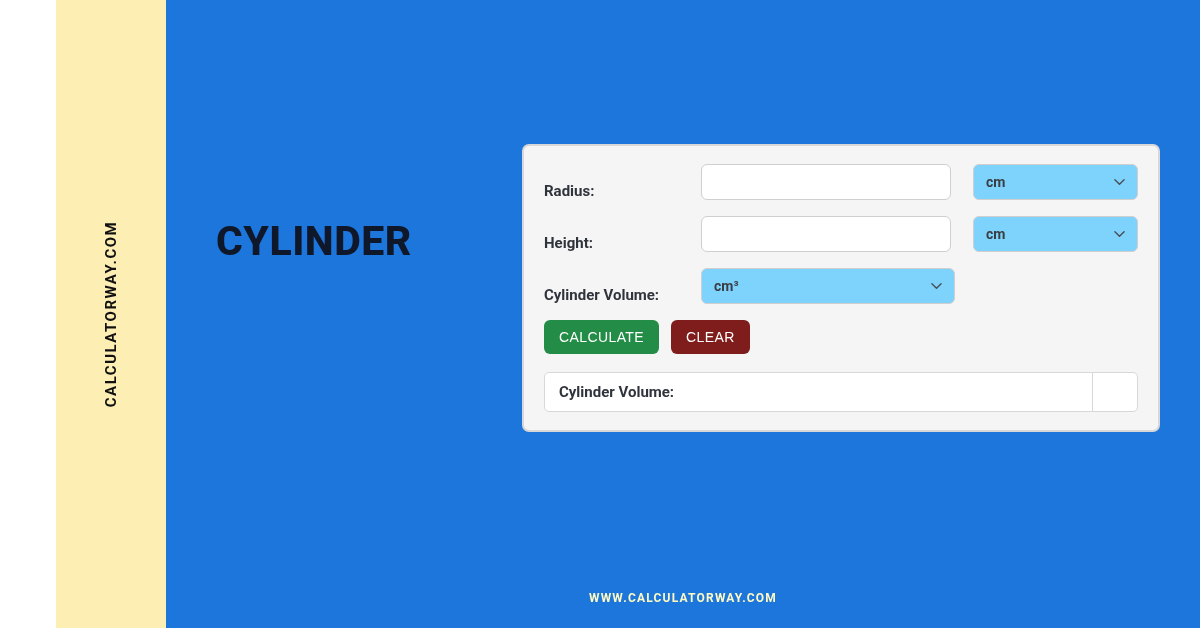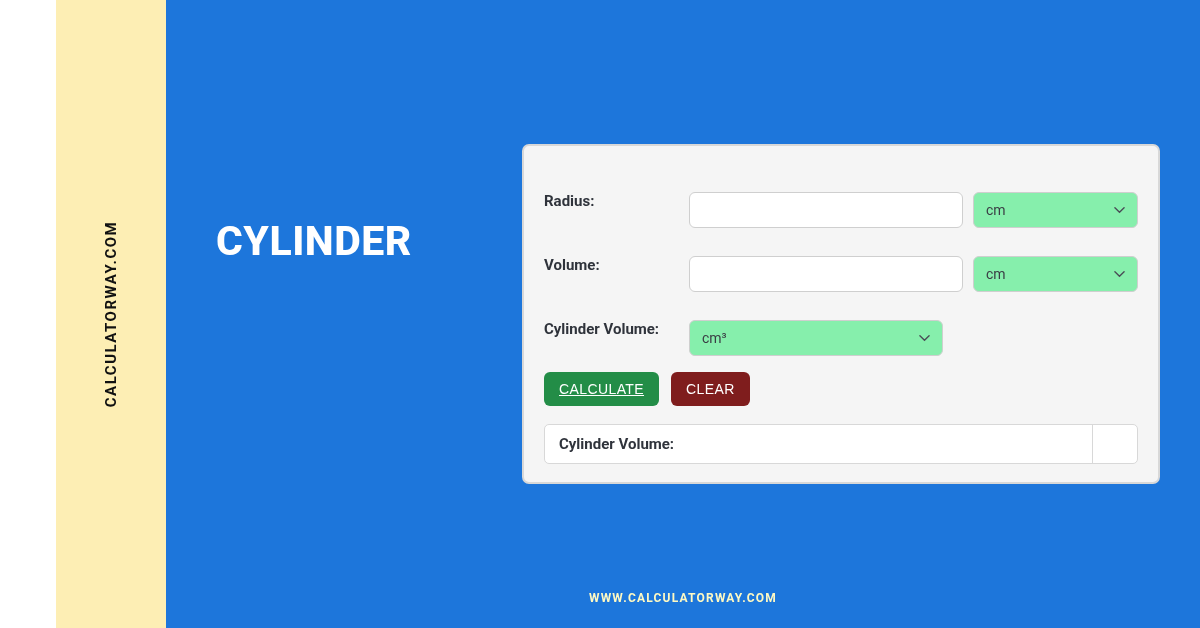--- a/index.html
+++ b/index.html
@@ -52,21 +52,21 @@
       position: relative;
       padding: 40px;
     }
 
     .title {
       position: absolute;
       left: 50px;
       top: 215px;
       font-size: 41px;
       font-weight: 800;
-      color: #ffffff;
+      color: #0f172a;
       line-height: 1.28;
       letter-spacing: 0.5px;
     }
 
     .footer-url {
       position: absolute;
       bottom: 23px;
       left: 50%;
       transform: translateX(-50%);
       color: #fef9c3;
@@ -82,24 +82,23 @@
       top: 144px;
       width: 638px;
       background: #f5f5f5;
       border: 2px solid #d8d8d8;
       border-radius: 7px;
       padding: 18px 20px 18px 20px;
     }
 
     .form-row {
       display: flex;
-      align-items: flex-start;
+      align-items: flex-end;
       margin-bottom: 16px;
-      gap: 10px;
-      margin-top: 28px;
+      gap: 22px;
     }
 
     .label {
       font-weight: 700;
       font-size: 15px;
       color: #2f333b;
       width: 135px;
       flex-shrink: 0;
     }
 
@@ -107,33 +106,33 @@
       background: #ffffff;
       border: 1px solid #cfcfcf;
       border-radius: 6px;
       height: 36px;
       flex: 1;
       padding: 0 10px;
       font-size: 15px;
     }
 
     .select {
-      background: #86efac;
+      background: #7dd3fc;
       border: 1px solid #cfcfcf;
       border-radius: 6px;
       height: 36px;
       width: 165px;
       flex-shrink: 0;
       padding: 0 30px 0 12px;
       font-size: 14px;
       color: #3a3d44;
       display: flex;
       align-items: center;
       position: relative;
-      font-weight: 400;
+      font-weight: 700;
     }
 
     .select.wide {
       width: 254px;
     }
 
     .select-caret {
       position: absolute;
       right: 12px;
       top: 50%;
@@ -156,21 +155,20 @@
       padding: 9px 15px;
       color: #ffffff;
       font-size: 14px;
       font-weight: 500;
       letter-spacing: 0.4px;
       cursor: pointer;
     }
 
     .btn-calc {
       background: #238d47;
-      text-decoration: underline;
     }
 
     .btn-clear {
       background: #7f1d1d;
     }
 
     .result-row {
       background: #ffffff;
       border: 1px solid #d8d8d8;
       border-radius: 5px;
@@ -217,21 +215,21 @@
         <input type="text" class="text-input" value="" style="">
         <div class="select">
           <span>cm</span>
           <svg class="select-caret" viewBox="0 0 12 7">
               <path d="M1 1 L6 6 L11 1" stroke="currentColor" stroke-width="1.5" fill="none" stroke-linecap="round"></path>
             </svg>
         </div>
       </div>
 
       <div class="form-row">
-        <div class="label">Volume:</div>
+        <div class="label">Height:</div>
         <input type="text" class="text-input" value="" style="">
         <div class="select">
           <span>cm</span>
           <svg class="select-caret" viewBox="0 0 12 7">
               <path d="M1 1 L6 6 L11 1" stroke="currentColor" stroke-width="1.5" fill="none" stroke-linecap="round"></path>
             </svg>
         </div>
       </div>
 
       <div class="form-row">

